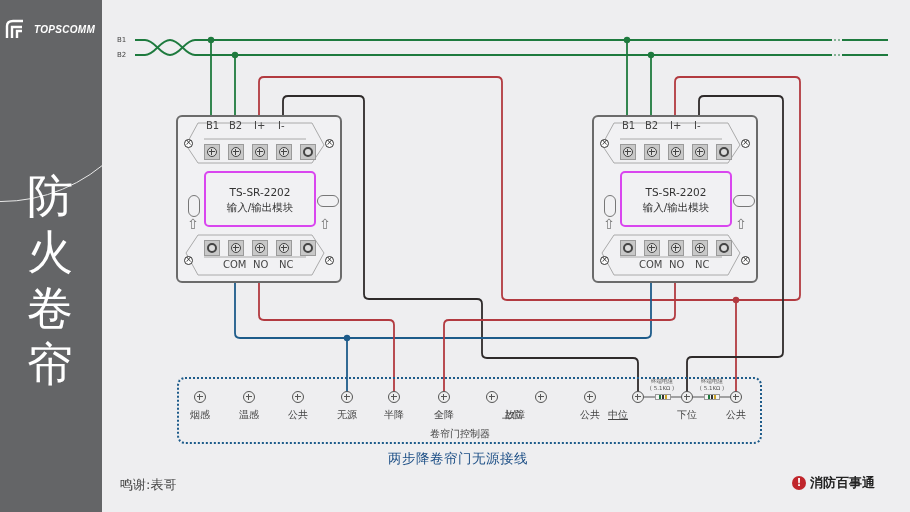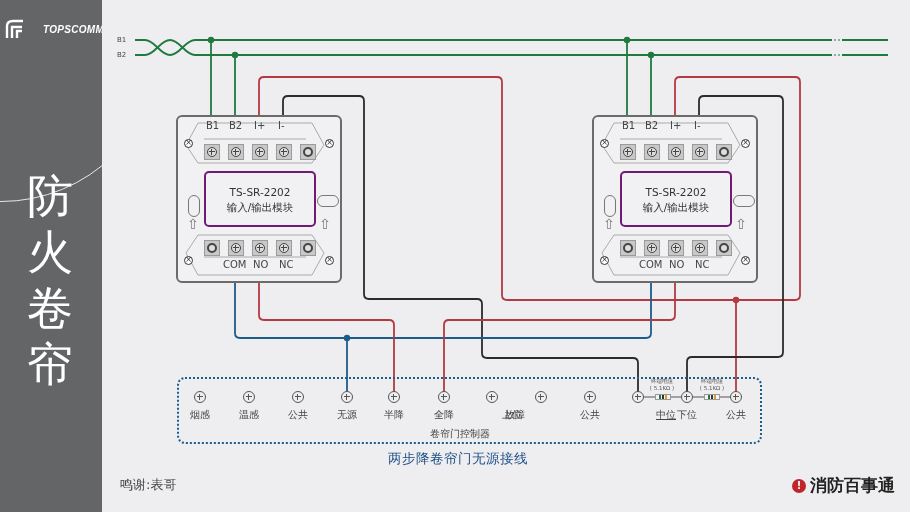--- a/index.html
+++ b/index.html
@@ -1,25 +1,25 @@
 <!DOCTYPE html>
 <html><head>
 <meta charset="utf-8">
 <style>
   html, body { margin:0; padding:0; }
   body { width:910px; height:512px; position:relative; overflow:hidden; background:#eeeef0; font-family:"DejaVu Sans", sans-serif; }
   #sidebar { position:absolute; left:0; top:0; width:102px; height:512px; background:#646567; overflow:hidden; }
   #sidebar .arc { position:absolute; left:-160px; top:-120px; width:320px; height:320px; border-radius:50%; border:1px solid #e8e8e8; }
-  #logo { position:absolute; left:4px; top:18px; display:flex; align-items:center; gap:17px; }
+  #logo { position:absolute; left:4px; top:18px; display:flex; align-items:center; gap:8px; }
   #logo .brand { color:#fff; font-style:italic; font-weight:bold; font-size:10px; letter-spacing:0.3px; font-family:"Liberation Sans", sans-serif; }
   #vtitle { position:absolute; left:20px; top:168px; width:60px; color:#fff; font-size:46px; line-height:56px; text-align:center; font-family:"DejaVu Sans", sans-serif; font-weight:300; }
   #vtitle span { display:block; }
   svg#wires { position:absolute; left:0; top:0; }
   .module { position:absolute; width:166px; height:168px; border:2px solid #6b6b6b; border-radius:6px; background:#f1f1f3; box-sizing:border-box; }
-  .mlabel { position:absolute; left:26px; top:54px; width:112px; height:56px; border:2px solid #701a75; border-radius:5px; background:#f1f1f3; box-sizing:border-box; text-align:center; font-size:10.5px; color:#333; line-height:15px; padding-top:12px; }
+  .mlabel { position:absolute; left:26px; top:54px; width:112px; height:56px; border:2px solid #d946ef; border-radius:5px; background:#f1f1f3; box-sizing:border-box; text-align:center; font-size:10.5px; color:#333; line-height:15px; padding-top:12px; }
   .toprow-labels { position:absolute; left:26px; top:3px; font-size:10px; color:#444; }
   .toprow-labels span { position:absolute; top:0; white-space:nowrap; }
   .botrow-labels { position:absolute; top:142px; font-size:10px; color:#444; }
   .botrow-labels span { position:absolute; top:0; white-space:nowrap; }
   .term { position:absolute; width:16px; height:16px; background:#c8c8c8; box-sizing:border-box; border:1px solid #9a9a9a; }
   .term i { position:absolute; left:2px; top:2px; width:10px; height:10px; border-radius:50%; border:1px solid #444; box-sizing:border-box; background:#ddd; }
   .term i::before { content:""; position:absolute; left:1px; right:1px; top:3px; height:1px; background:#444; }
   .term i::after { content:""; position:absolute; top:1px; bottom:1px; left:3px; width:1px; background:#444; }
   .term.blank i::before, .term.blank i::after { display:none; }
   .term.blank i { border-width:2px; }
@@ -33,21 +33,21 @@
   .cterm::after { content:""; position:absolute; top:2px; bottom:2px; left:4px; width:1px; background:#555; }
   .clabel { position:absolute; font-size:10px; color:#444; width:40px; text-align:center; }
   .res-label { position:absolute; font-size:5.5px; color:#555; text-align:center; width:34px; line-height:7px; }
   .resistor { position:absolute; width:16px; height:6px; background:#f4f4f4; border:1px solid #999; box-sizing:border-box; }
   .resistor b { position:absolute; top:0; width:1.5px; height:4px; }
   #ctrl-title { position:absolute; left:430px; top:427px; font-size:10px; color:#444; }
   #caption { position:absolute; left:388px; top:450px; font-size:13.5px; color:#1d4f86; letter-spacing:0.5px;text-align:center; }
   #credit { position:absolute; left:120px; top:476px; font-size:13px; color:#444; }
   #footer-logo { position:absolute; left:792px; top:474px; display:flex; align-items:center; gap:4px; }
   #footer-logo .ic { width:14px; height:14px; border-radius:50%; background:#c0252b; color:#fff; font-size:10px; line-height:14px; text-align:center; font-weight:bold; }
-  #footer-logo .txt { font-size:17px; font-weight:bold; color:#222; }
+  #footer-logo .txt { font-size:13px; font-weight:bold; color:#222; }
   .bus-label { position:absolute; font-size:7px; color:#444; }
 </style>
 </head>
 <body>
 
 <div id="sidebar">
   <div class="arc"></div>
   <div id="logo">
     <svg width="22" height="22" viewBox="0 0 22 22">
       <path d="M3 20 V8 Q3 3 9 3 H19" stroke="#fff" stroke-width="2.4" fill="none"></path>
@@ -276,17 +276,17 @@
 <div class="clabel" style="left: 374px; top: 408px;">半降</div>
 <div class="cterm" style="left: 438px; top: 391px;"></div>
 <div class="clabel" style="left: 424px; top: 408px;">全降</div>
 <div class="cterm" style="left: 486px; top: 391px;"></div>
 <div class="clabel" style="left: 492px; top: 408px;">上位</div>
 <div class="cterm" style="left: 535px; top: 391px;"></div>
 <div class="clabel" style="left: 495px; top: 408px;">故障</div>
 <div class="cterm" style="left: 584px; top: 391px;"></div>
 <div class="clabel" style="left: 570px; top: 408px;">公共</div>
 <div class="cterm" style="left: 632px; top: 391px;"></div>
-<div class="clabel" style="left: 646px; top: 408px; text-decoration: underline;">中位</div>
+<div class="clabel" style="left: 598px; top: 408px; text-decoration: underline;">中位</div>
 <div class="cterm" style="left: 681px; top: 391px;"></div>
 <div class="clabel" style="left: 667px; top: 408px;">下位</div>
 <div class="cterm" style="left: 730px; top: 391px;"></div>
 <div class="clabel" style="left: 716px; top: 408px;">公共</div>
 
 </body></html>

